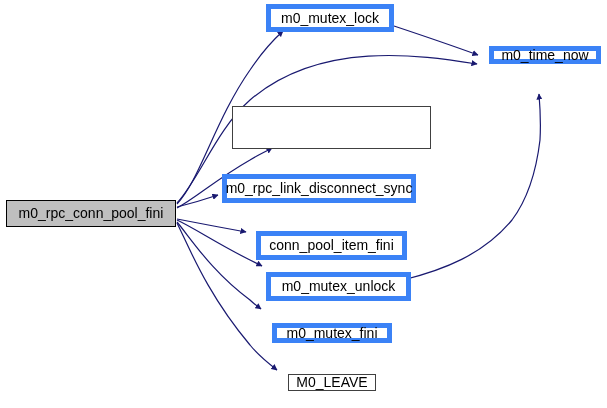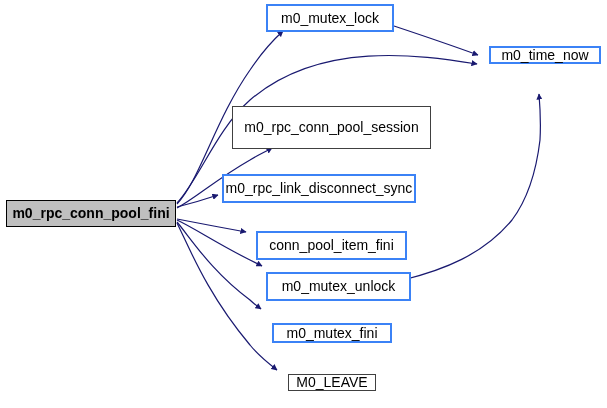--- a/index.html
+++ b/index.html
@@ -20,39 +20,38 @@
     position: absolute;
     left: 0;
     top: 0;
     width: 607px;
     height: 408px;
   }
   .node {
     position: absolute;
     box-sizing: border-box;
     background: #ffffff;
-    border: 2px solid #3b82f6;
+    border: 5px solid #3b82f6;
     display: flex;
     align-items: center;
     justify-content: center;
     text-align: center;
     color: #000000;
     font-size: 14px;
     line-height: 15px;
     white-space: pre;
     z-index: 5;
     cursor: pointer;
   }
   .node.plain-border {
     border: 1px solid #404040;
   }
   .node.root-node {
     background: #bfbfbf;
     border: 1px solid #000000;
-    font-weight: bold;
   }
   .node-label {
     pointer-events: none;
   }
 </style>
 </head>
 <body>
 
 <div id="canvas">
 
@@ -73,21 +72,21 @@
         <path d="M 177,223 C 189,247 207,294 250,345 C 258,355 268,363 277,370" fill="none" stroke="#191970" stroke-width="1.2" marker-end="url(#arrow)"></path>
         <path d="M 394,26 C 421,35 456,47 478,55" fill="none" stroke="#191970" stroke-width="1.2" marker-end="url(#arrow)"></path>
         <path d="M 403,280 C 443,270 483,255 512,220 C 530,196 537,165 540,140 C 541,122 540,106 539,94" fill="none" stroke="#191970" stroke-width="1.2" marker-end="url(#arrow)"></path>
       </g>
   </svg>
 
   <div id="node-layer">
       <div class="node root-node" style="left: 6px; top: 200px; width: 170px; height: 27px;"><span class="node-label">m0_rpc_conn_pool_fini</span></div>
       <div class="node" style="left: 266px; top: 4px; width: 128px; height: 28px;"><span class="node-label">m0_mutex_lock</span></div>
       <div class="node" style="left: 489px; top: 46px; width: 112px; height: 18px;"><span class="node-label">m0_time_now</span></div>
-      <div class="node plain-border" style="left: 232px; top: 106px; width: 199px; height: 43px;"><div><span class="node-label">m0_rpc_conn_pool_session</span><br></div></div>
+      <div class="node plain-border" style="left: 232px; top: 106px; width: 199px; height: 43px;"><div><br></div></div>
       <div class="node" style="left: 222px; top: 174px; width: 194px; height: 29px;"><span class="node-label">m0_rpc_link_disconnect_sync</span></div>
       <div class="node" style="left: 256px; top: 222px; width: 151px; height: 29px; margin-top: 9px;"><span class="node-label">conn_pool_item_fini</span></div>
       <div class="node" style="left: 266px; top: 272px; width: 145px; height: 29px;"><span class="node-label">m0_mutex_unlock</span></div>
       <div class="node" style="left: 272px; top: 323px; width: 120px; height: 20px;"><span class="node-label">m0_mutex_fini</span></div>
       <div class="node plain-border" style="left: 288px; top: 374px; width: 88px; height: 17px;"><span class="node-label">M0_LEAVE</span></div>
     </div>
 
 </div>
 
 </body></html>

